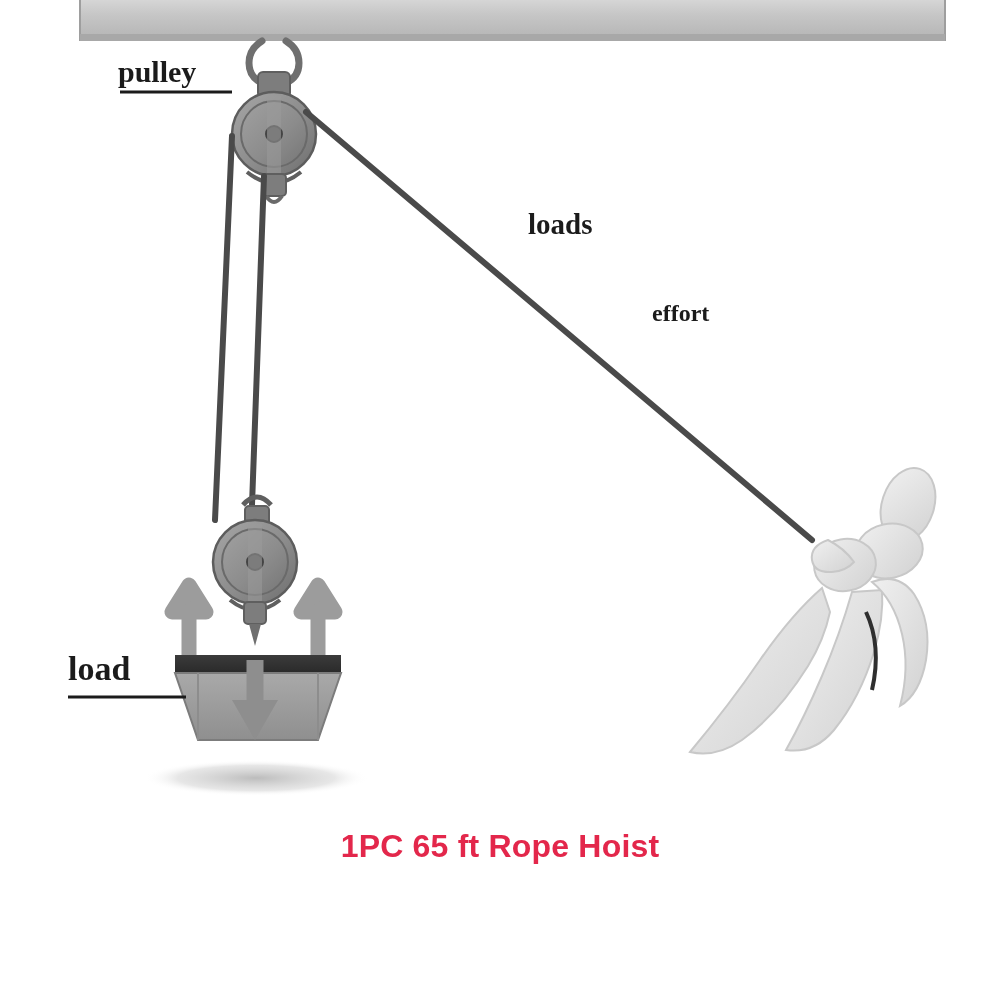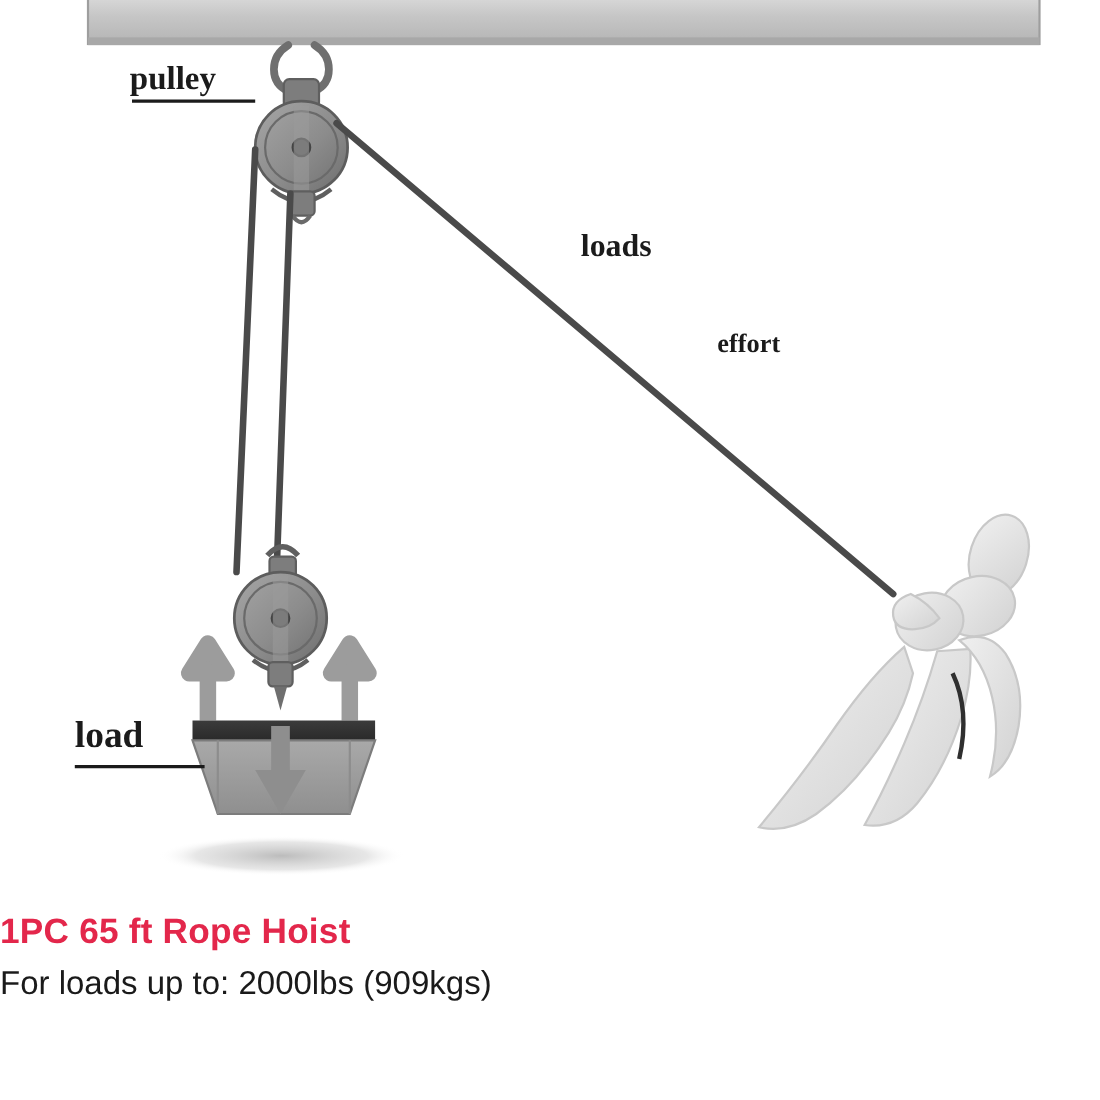--- a/index.html
+++ b/index.html
@@ -33,20 +33,21 @@
   .lbl-pulley { left: 118px; top: 55px; font-size: 30px; }
   .lbl-rope   { left: 528px; top: 208px; font-size: 29px; }
   .lbl-effort { left: 652px; top: 300px; font-size: 24px; }
   .lbl-load   { left: 68px;  top: 650px; font-size: 34px; }
 
   .caption-block {
     position: absolute;
     left: 0;
     top: 828px;
     width: 1000px;
+    text-align: center;
   }
   .cap-title {
     font-family: "Liberation Sans", sans-serif;
     font-weight: bold;
     font-size: 32px;
     color: #e3274b;
     letter-spacing: 0.2px;
     margin-bottom: 10px;
   }
   .cap-line {
@@ -173,16 +174,15 @@
     </g>
   </svg>
 
   <div class="lbl lbl-pulley">pulley</div>
   <div class="lbl lbl-rope">loads</div>
   <div class="lbl lbl-effort">effort</div>
   <div class="lbl lbl-load">load</div>
 
   <div class="caption-block">
     <div class="cap-title">1PC 65 ft Rope Hoist</div>
-    <div class="cap-line">For loads up to: 2000lbs (909kgs)</div>
   </div>
 
 </div>
 
 </body></html>

